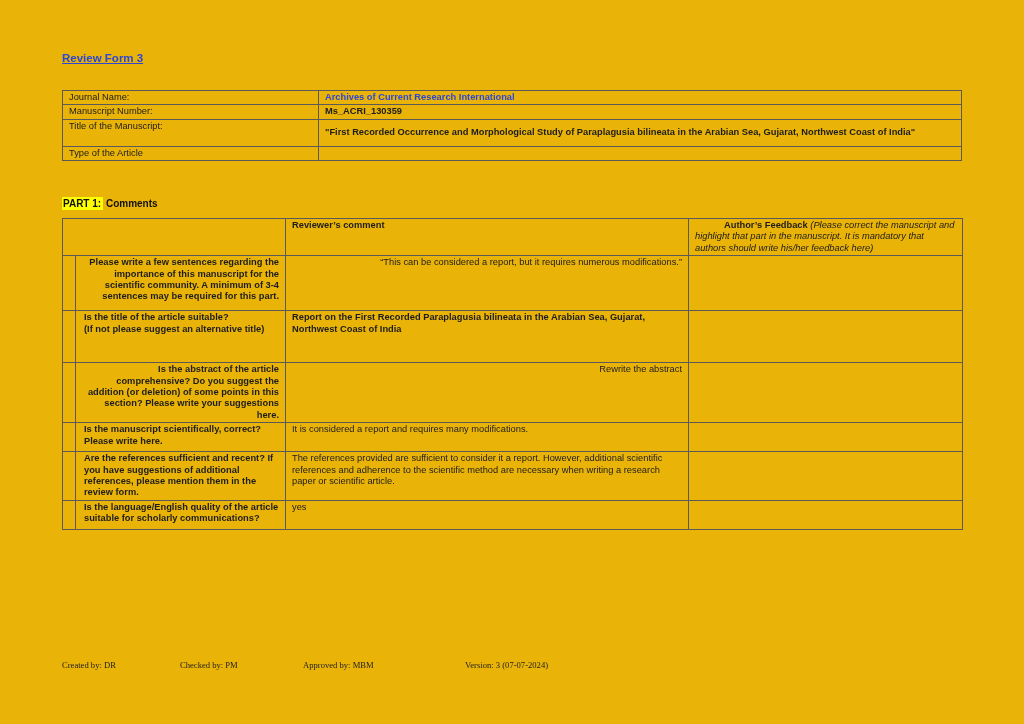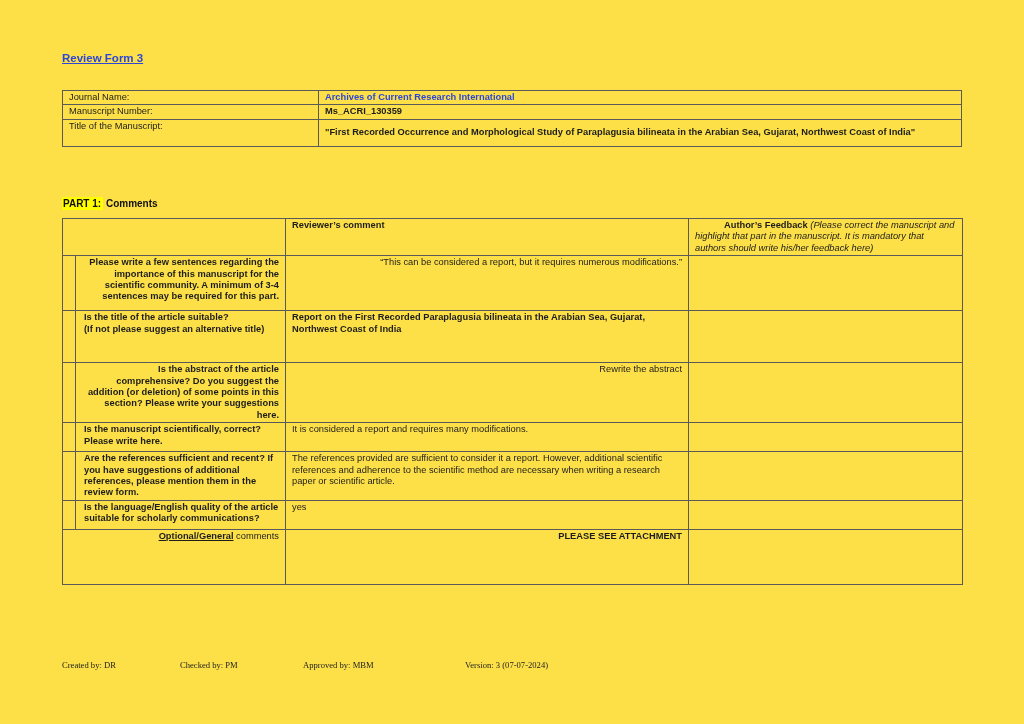--- a/index.html
+++ b/index.html
@@ -1,20 +1,20 @@
 <!DOCTYPE html>
 <html><head>
 <meta charset="utf-8">
 <style>
   * { margin:0; padding:0; box-sizing:border-box; }
   html,body { background:#ffffff; }
   .page {
     position:relative;
     width:1024px; height:724px;
-    background:#fde047;
+    background:#eab308;
     font-family:"Liberation Sans", sans-serif;
     color:#1d1d1d;
     overflow:hidden;
   }
   .doc-title {
     position:absolute; left:62px; top:52px;
     font-size:11.5px; font-weight:bold;
     text-decoration:underline;
     color:#2b46d8;
   }
@@ -81,20 +81,24 @@
       <td class="value-cell journal-value-blue">Archives of Current Research International</td>
     </tr>
     <tr class="r-h14">
       <td class="label-cell">Manuscript Number:</td>
       <td class="value-cell">Ms_ACRI_130359</td>
     </tr>
     <tr class="r-h27">
       <td class="label-cell">Title of the Manuscript:</td>
       <td class="value-cell vmid">"First Recorded Occurrence and Morphological Study of Paraplagusia bilineata in the Arabian Sea, Gujarat, Northwest Coast of India"</td>
     </tr>
+    <tr class="r-h13">
+      <td class="label-cell">Type of the Article</td>
+      <td class="value-cell"></td>
+    </tr>
   </tbody>
     </table>
 
   <div class="part-heading"><span class="hl">PART  1:</span><span> Comments</span></div>
 
   <table class="comments-table">
     <colgroup>
       <col style="width:13px">
         <col style="width:210px">
         <col style="width:403px">
@@ -145,25 +149,20 @@
       <td class="f-cell"></td>
     </tr>
 
     <tr class="h-29">
       <td></td>
       <td class="q-cell">Is the language/English quality of the article suitable for scholarly communications?</td>
       <td class="c-cell">yes</td>
       <td class="f-cell"></td>
     </tr>
 
-    <tr class="h-55">
-      <td colspan="2" class="opt-cell"><span class="opt-bold">Optional/General</span><span> comments</span></td>
-      <td class="c-cell c-bold">PLEASE SEE ATTACHMENT</td>
-      <td class="f-cell"></td>
-    </tr>
   </tbody>
     </table>
 
   <div class="footer-item f1">Created by: DR</div>
   <div class="footer-item f2">Checked by: PM</div>
   <div class="footer-item f3">Approved by: MBM</div>
   <div class="footer-item f4">Version: 3 (07-07-2024)</div>
 
 </div>
 

